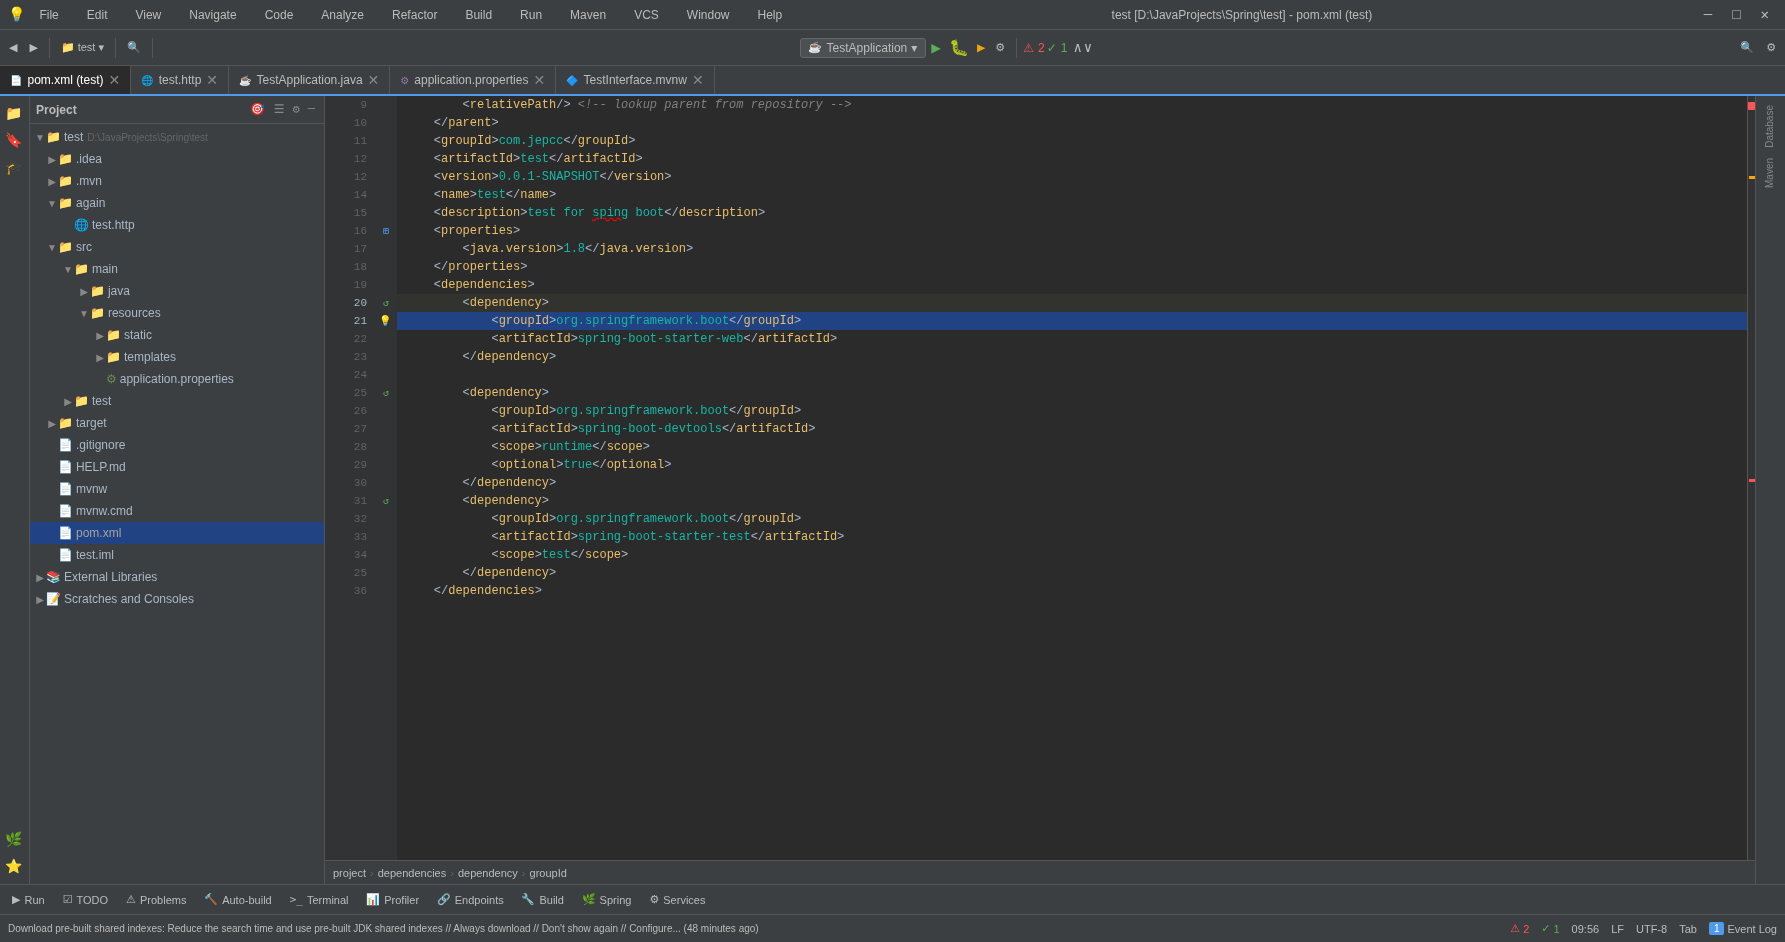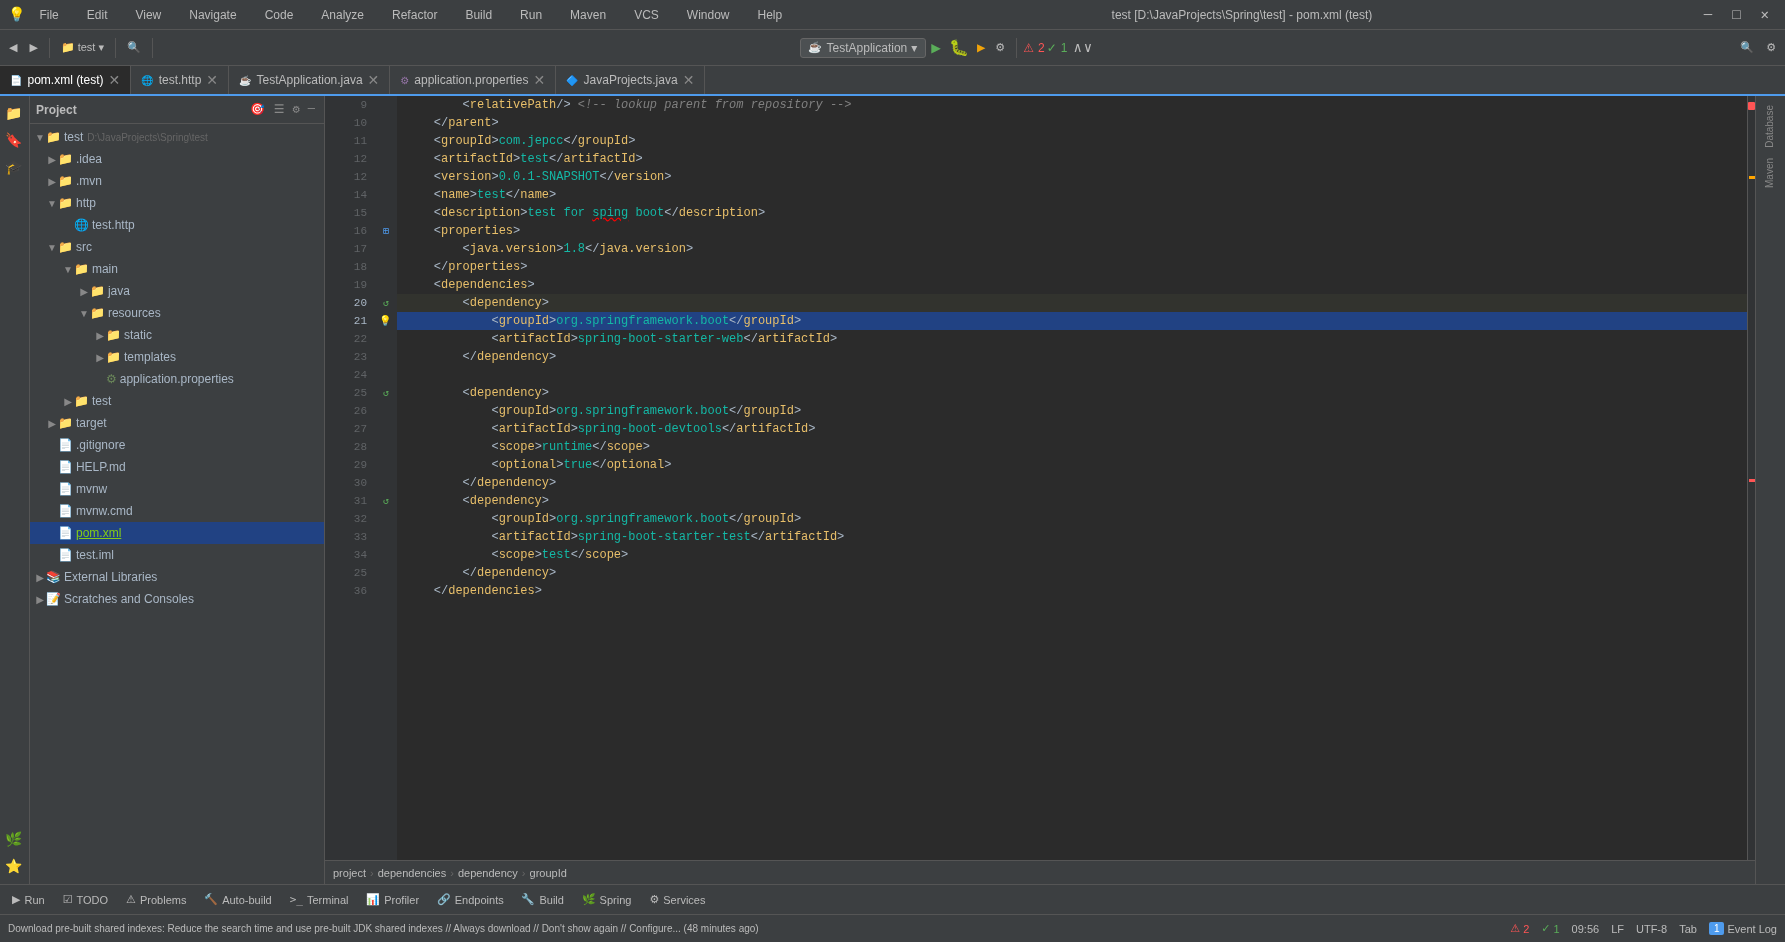--- a/index.html
+++ b/index.html
@@ -44,21 +44,21 @@
     .panel-action-btn { color: #888; font-size: 12px; padding: 1px 3px; cursor: pointer; }
 
     
     .file-tree { flex: 1; overflow-y: auto; overflow-x: hidden; padding: 2px 0; }
     .tree-item { display: flex; align-items: center; padding: 1px 0; cursor: pointer; white-space: nowrap; font-size: 12px; font-family: Arial, sans-serif; height: 22px; }
     .tree-item.selected { background: #214283; color: #fff; }
     .tree-item .indent { display: inline-block; }
     .tree-item .arrow { color: #888; width: 12px; text-align: center; font-size: 10px; }
     .tree-item .icon { margin-right: 3px; font-size: 12px; }
     .tree-item .name { color: #a9b7c6; }
-    .tree-item.selected .name { color: #84cc16; text-decoration: underline; }
+    .tree-item.selected .name { color: #a3a3a3; }
     .folder-icon { color: #6897bb; }
     .file-icon-http { color: #6a8759; }
     .file-icon-green { color: #6a8759; }
     .file-icon-gray { color: #888; }
 
     
     .editor-area { flex: 1; display: flex; flex-direction: column; overflow: hidden; }
     .editor-content { flex: 1; display: flex; overflow: hidden; position: relative; }
 
     
@@ -192,21 +192,21 @@
     <span>TestApplication.java</span>
     <span class="tab-close">✕</span>
   </div>
   <div class="tab">
     <span class="tab-icon" style="color:#9876aa;">⚙</span>
     <span>application.properties</span>
     <span class="tab-close">✕</span>
   </div>
   <div class="tab">
     <span class="tab-icon" style="color:#6897bb;">🔷</span>
-    <span>JavaProjects.java</span>
+    <span>TestInterface.mvnw</span>
     <span class="tab-close">✕</span>
   </div>
 </div>
 
 <div class="main-area">
 
   <div class="side-icons-left">
     <div class="side-icon active" title="Project">📁</div>
     <div class="side-icon" title="Bookmarks">🔖</div>
     <div class="side-icon" title="Learn">🎓</div>
@@ -246,21 +246,21 @@
         <span class="indent" style="width:16px;"></span>
         <span class="arrow">▶</span>
         <span class="icon folder-icon">📁</span>
         <span class="name">.mvn</span>
       </div>
 
       <div class="tree-item">
         <span class="indent" style="width:16px;"></span>
         <span class="arrow">▼</span>
         <span class="icon folder-icon">📁</span>
-        <span class="name">http</span>
+        <span class="name">again</span>
       </div>
 
       <div class="tree-item">
         <span class="indent" style="width:32px;"></span>
         <span class="arrow"></span>
         <span class="icon file-icon-http">🌐</span>
         <span class="name">test.http</span>
       </div>
 
       <div class="tree-item">

